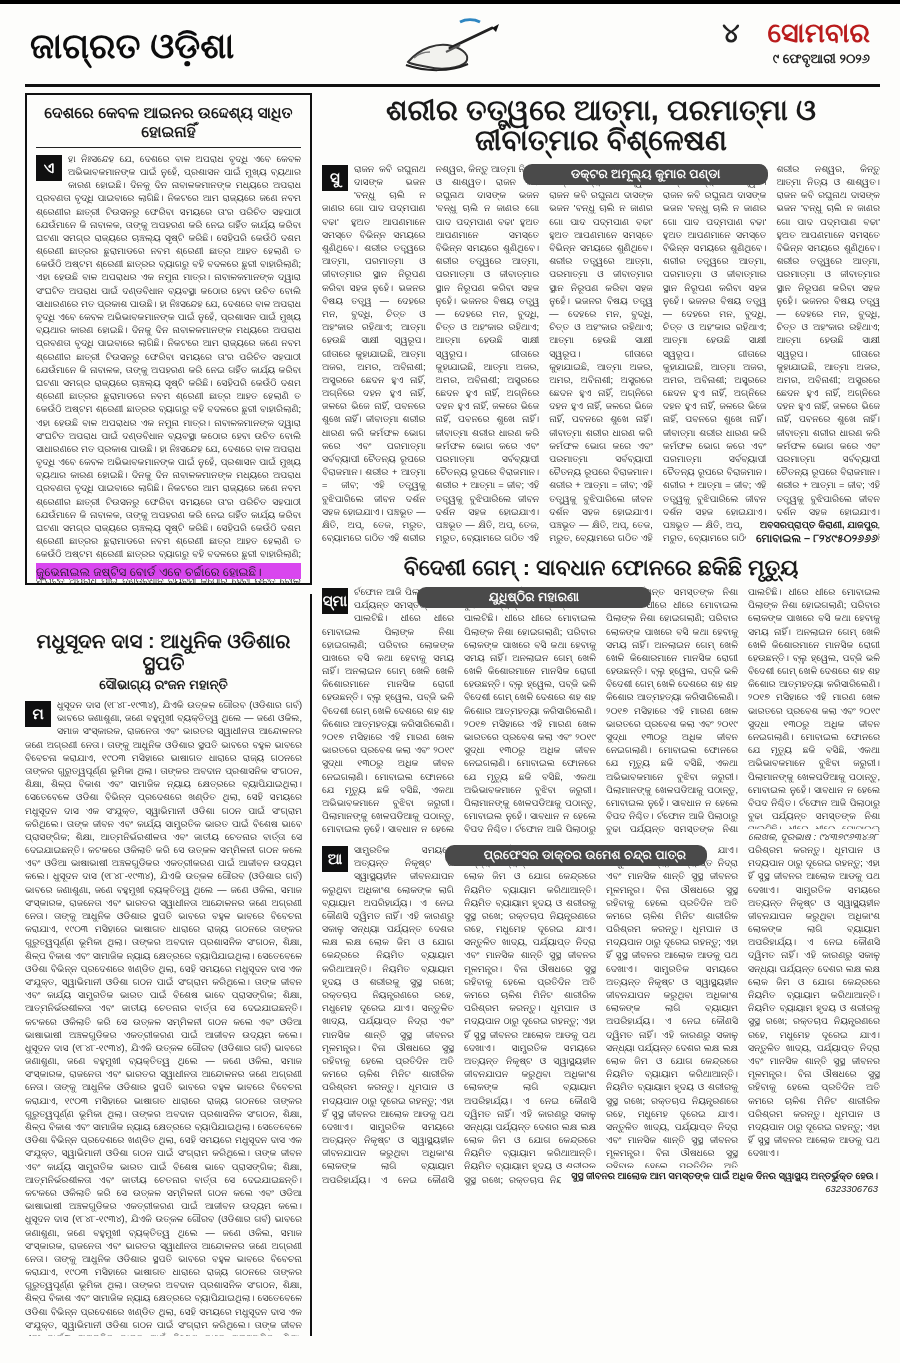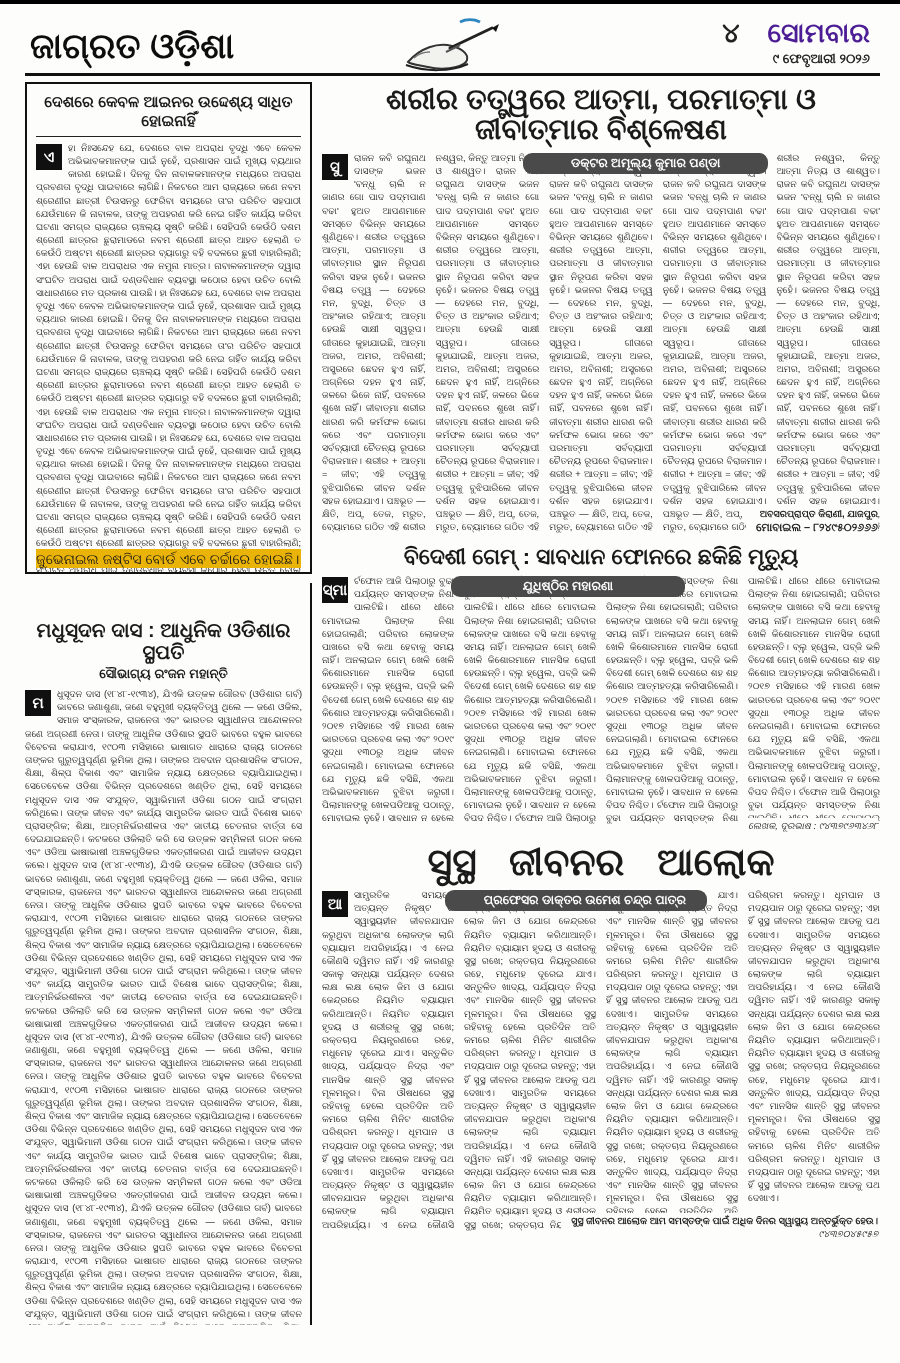--- a/index.html
+++ b/index.html
@@ -4,38 +4,38 @@
 <style>
   * { margin:0; padding:0; box-sizing:border-box; }
   html,body { background:#e8e8e8; }
   body { font-family:"Liberation Sans","DejaVu Sans",sans-serif; }
   #page {
     position:relative; width:900px; height:1363px; margin:0 auto;
     background:#fdfdfb; color:#1a1a1a; overflow:hidden;
     border-top:4px solid #000; padding:0 20px 0 25px;
   }
   
-  .masthead { position:relative; height:72px; border-bottom:3px solid #111; }
+  .masthead { position:relative; height:83px; border-bottom:3px solid #111; }
   .mast-title { position:absolute; left:5px; top:22px; font-size:35px; font-weight:800; letter-spacing:0; color:#0d0d0d; }
   .mast-art { position:absolute; left:375px; top:14px; width:110px; height:58px; }
   .mast-right { position:absolute; right:10px; top:14px; text-align:right; }
   .mast-pageno { display:inline-block; font-size:27px; font-weight:700; color:#222; vertical-align:top; margin-right:28px; }
-  .mast-day { display:inline-block; font-size:27px; font-weight:700; color:#4c1d95; vertical-align:top; }
+  .mast-day { display:inline-block; font-size:27px; font-weight:700; color:#b91c1c; vertical-align:top; }
   .mast-date { font-size:13px; font-weight:700; color:#222; margin-top:2px; }
   
   .grid { display:flex; gap:10px; padding-top:6px; }
   .col-left { width:287px; flex:0 0 287px; }
   .col-right { flex:1 1 auto; min-width:0; }
   
   .edit-box { border:2px solid #111; padding:6px 9px 4px; height:492px; overflow:hidden; position:relative; }
   .edit-head { text-align:center; font-size:15.5px; font-weight:800; line-height:1.25; padding:2px 0 5px; border-bottom:1.5px solid #222; margin-bottom:5px; }
   .bodytext { font-size:9.3px; line-height:1.42; text-align:justify; color:#222; }
   .dropcap { float:left; width:26px; height:26px; background:#101010; color:#fff; font-weight:800; font-size:15px;
              display:flex; align-items:center; justify-content:center; margin:2px 6px 2px 0; }
-  .edit-close { position:absolute; left:9px; right:9px; bottom:4px; background:#eab308; font-size:14px; text-align:left; padding-top:2px; }
+  .edit-close { position:absolute; left:9px; right:9px; bottom:4px; background:#d946ef; font-size:12px; text-align:left; padding-top:2px; }
   
   .bio { margin-top:9px; border-right:2px solid #111; padding-right:8px; height:742px; overflow:hidden; }
   .bio-head { text-align:center; font-size:20px; font-weight:800; line-height:1.1; padding:4px 0 2px;margin-top:32px; }
   .bio-author { text-align:center; font-size:13px; font-weight:800; padding:1px 0 6px; }
   .bio-body { height:666px; overflow:hidden; }
   
   .pill { position:absolute; top:1px; height:21px; background:#4a4a4a; border-radius:9px; color:#fff;
           font-size:12.5px; font-weight:700; display:flex; align-items:center; justify-content:center; z-index:3; }
   .cols { position:relative; overflow:hidden; font-size:9px; line-height:1.37; text-align:justify; color:#222; }
   .cols .inner { column-gap:10px; height:100%; }
@@ -45,21 +45,21 @@
   .sig-italic { font-style:italic; font-weight:400; font-size:9.5px; }
   
   .lead-head { text-align:center; font-size:29px; font-weight:800; line-height:1.05; padding:2px 0 7px; }
   .lead-cols { height:384px; }
   .lead-cols .inner { column-count:5; }
   .lead-pill { left:36%; width:44%; }
   
   .game-head { text-align:center; font-size:22px; font-weight:800; line-height:1.05; padding:9px 0 7px; }
   .game-cols { height:258px; }
   .game-cols .inner { column-count:4; }
-  .game-pill { left:17%; width:42%;margin-left:34px; }
+  .game-pill { left:17%; width:42%; }
   
   .health-head { text-align:center; font-size:38px; font-weight:800; line-height:1.0; padding:10px 0 8px; word-spacing:22px; }
   .health-cols { height:352px; }
   .health-cols .inner { column-count:4; }
   .health-pill { left:22%; width:47%;padding-left:18px; }
 </style>
 </head>
 <body>
 
 <div id="page">
@@ -133,29 +133,28 @@
             <span class="dropcap">ସ୍ମା</span>
             <span>ର୍ଟଫୋନ ଆଜି ପିଲାଠାରୁ ବୁଢା ପର୍ଯ୍ୟନ୍ତ ସମସ୍ତଙ୍କ ନିଶା ପାଲଟିଛି। ଧୀରେ ଧୀରେ ମୋବାଇଲ ପିଲାଙ୍କ ନିଶା ହୋଇଗଲାଣି; ପରିବାର ଲୋକଙ୍କ ପାଖରେ ବସି କଥା ହେବାକୁ ସମୟ ନାହିଁ। ଅନଲାଇନ ଗେମ୍ ଖେଳି ଖେଳି କିଶୋରମାନେ ମାନସିକ ରୋଗୀ ହେଉଛନ୍ତି। ବ୍ଲୁ ହ୍ୱେଲ, ପବ୍‌ଜି ଭଳି ବିଦେଶୀ ଗେମ୍ ଖେଳି ଦେଶରେ ଶହ ଶହ କିଶୋର ଆତ୍ମହତ୍ୟା କରିସାରିଲେଣି। ୨୦୧୭ ମସିହାରେ ଏହି ମାରଣ ଖେଳ ଭାରତରେ ପ୍ରବେଶ କଲା ଏବଂ ୨୦୧୯ ସୁଦ୍ଧା ୧୩୦ରୁ ଅଧିକ ଜୀବନ ନେଇଗଲାଣି। ମୋବାଇଲ ଫୋନରେ ଯେ ମୃତ୍ୟୁ ଛକି ବସିଛି, ଏକଥା ଅଭିଭାବକମାନେ ବୁଝିବା ଜରୁରୀ। ପିଲାମାନଙ୍କୁ ଖେଳପଡିଆକୁ ପଠାନ୍ତୁ, ମୋବାଇଲ ନୁହେଁ। ସାବଧାନ ନ ହେଲେ ବିପଦ ନିଶ୍ଚିତ।  ର୍ଟଫୋନ ଆଜି ପିଲାଠାରୁ ବୁଢା ପର୍ଯ୍ୟନ୍ତ ସମସ୍ତଙ୍କ ନିଶା ପାଲଟିଛି। ଧୀରେ ଧୀରେ ମୋବାଇଲ ପିଲାଙ୍କ ନିଶା ହୋଇଗଲାଣି; ପରିବାର ଲୋକଙ୍କ ପାଖରେ ବସି କଥା ହେବାକୁ ସମୟ ନାହିଁ। ଅନଲାଇନ ଗେମ୍ ଖେଳି ଖେଳି କିଶୋରମାନେ ମାନସିକ ରୋଗୀ ହେଉଛନ୍ତି। ବ୍ଲୁ ହ୍ୱେଲ, ପବ୍‌ଜି ଭଳି ବିଦେଶୀ ଗେମ୍ ଖେଳି ଦେଶରେ ଶହ ଶହ କିଶୋର ଆତ୍ମହତ୍ୟା କରିସାରିଲେଣି। ୨୦୧୭ ମସିହାରେ ଏହି ମାରଣ ଖେଳ ଭାରତରେ ପ୍ରବେଶ କଲା ଏବଂ ୨୦୧୯ ସୁଦ୍ଧା ୧୩୦ରୁ ଅଧିକ ଜୀବନ ନେଇଗଲାଣି। ମୋବାଇଲ ଫୋନରେ ଯେ ମୃତ୍ୟୁ ଛକି ବସିଛି, ଏକଥା ଅଭିଭାବକମାନେ ବୁଝିବା ଜରୁରୀ। ପିଲାମାନଙ୍କୁ ଖେଳପଡିଆକୁ ପଠାନ୍ତୁ, ମୋବାଇଲ ନୁହେଁ। ସାବଧାନ ନ ହେଲେ ବିପଦ ନିଶ୍ଚିତ।  ର୍ଟଫୋନ ଆଜି ପିଲାଠାରୁ ବୁଢା ପର୍ଯ୍ୟନ୍ତ ସମସ୍ତଙ୍କ ନିଶା ପାଲଟିଛି। ଧୀରେ ଧୀରେ ମୋବାଇଲ ପିଲାଙ୍କ ନିଶା ହୋଇଗଲାଣି; ପରିବାର ଲୋକଙ୍କ ପାଖରେ ବସି କଥା ହେବାକୁ ସମୟ ନାହିଁ। ଅନଲାଇନ ଗେମ୍ ଖେଳି ଖେଳି କିଶୋରମାନେ ମାନସିକ ରୋଗୀ ହେଉଛନ୍ତି। ବ୍ଲୁ ହ୍ୱେଲ, ପବ୍‌ଜି ଭଳି ବିଦେଶୀ ଗେମ୍ ଖେଳି ଦେଶରେ ଶହ ଶହ କିଶୋର ଆତ୍ମହତ୍ୟା କରିସାରିଲେଣି। ୨୦୧୭ ମସିହାରେ ଏହି ମାରଣ ଖେଳ ଭାରତରେ ପ୍ରବେଶ କଲା ଏବଂ ୨୦୧୯ ସୁଦ୍ଧା ୧୩୦ରୁ ଅଧିକ ଜୀବନ ନେଇଗଲାଣି। ମୋବାଇଲ ଫୋନରେ ଯେ ମୃତ୍ୟୁ ଛକି ବସିଛି, ଏକଥା ଅଭିଭାବକମାନେ ବୁଝିବା ଜରୁରୀ। ପିଲାମାନଙ୍କୁ ଖେଳପଡିଆକୁ ପଠାନ୍ତୁ, ମୋବାଇଲ ନୁହେଁ। ସାବଧାନ ନ ହେଲେ ବିପଦ ନିଶ୍ଚିତ।  ର୍ଟଫୋନ ଆଜି ପିଲାଠାରୁ ବୁଢା ପର୍ଯ୍ୟନ୍ତ ସମସ୍ତଙ୍କ ନିଶା ପାଲଟିଛି। ଧୀରେ ଧୀରେ ମୋବାଇଲ ପିଲାଙ୍କ ନିଶା ହୋଇଗଲାଣି; ପରିବାର ଲୋକଙ୍କ ପାଖରେ ବସି କଥା ହେବାକୁ ସମୟ ନାହିଁ। ଅନଲାଇନ ଗେମ୍ ଖେଳି ଖେଳି କିଶୋରମାନେ ମାନସିକ ରୋଗୀ ହେଉଛନ୍ତି। ବ୍ଲୁ ହ୍ୱେଲ, ପବ୍‌ଜି ଭଳି ବିଦେଶୀ ଗେମ୍ ଖେଳି ଦେଶରେ ଶହ ଶହ କିଶୋର ଆତ୍ମହତ୍ୟା କରିସାରିଲେଣି। ୨୦୧୭ ମସିହାରେ ଏହି ମାରଣ ଖେଳ ଭାରତରେ ପ୍ରବେଶ କଲା ଏବଂ ୨୦୧୯ ସୁଦ୍ଧା ୧୩୦ରୁ ଅଧିକ ଜୀବନ ନେଇଗଲାଣି। ମୋବାଇଲ ଫୋନରେ ଯେ ମୃତ୍ୟୁ ଛକି ବସିଛି, ଏକଥା ଅଭିଭାବକମାନେ ବୁଝିବା ଜରୁରୀ। ପିଲାମାନଙ୍କୁ ଖେଳପଡିଆକୁ ପଠାନ୍ତୁ, ମୋବାଇଲ ନୁହେଁ। ସାବଧାନ ନ ହେଲେ ବିପଦ ନିଶ୍ଚିତ।  ର୍ଟଫୋନ ଆଜି ପିଲାଠାରୁ ବୁଢା ପର୍ଯ୍ୟନ୍ତ ସମସ୍ତଙ୍କ ନିଶା ପାଲଟିଛି। ଧୀରେ ଧୀରେ ମୋବାଇଲ ପିଲାଙ୍କ ନିଶା ହୋଇଗଲାଣି; ପରିବାର ଲୋକଙ୍କ ପାଖରେ ବସି କଥା ହେବାକୁ ସମୟ ନାହିଁ। ଅନଲାଇନ ଗେମ୍ ଖେଳି ଖେଳି କିଶୋରମାନେ ମାନସିକ ରୋଗୀ ହେଉଛନ୍ତି। ବ୍ଲୁ ହ୍ୱେଲ, ପବ୍‌ଜି ଭଳି ବିଦେଶୀ ଗେମ୍ ଖେଳି ଦେଶରେ ଶହ ଶହ କିଶୋର ଆତ୍ମହତ୍ୟା କରିସାରିଲେଣି। ୨୦୧୭ ମସିହାରେ ଏହି ମାରଣ ଖେଳ ଭାରତରେ ପ୍ରବେଶ କଲା ଏବଂ ୨୦୧୯ ସୁଦ୍ଧା ୧୩୦ରୁ ଅଧିକ ଜୀବନ ନେଇଗଲାଣି। ମୋବାଇଲ ଫୋନରେ ଯେ ମୃତ୍ୟୁ ଛକି ବସିଛି, ଏକଥା ଅଭିଭାବକମାନେ ବୁଝିବା ଜରୁରୀ। ପିଲାମାନଙ୍କୁ ଖେଳପଡିଆକୁ ପଠାନ୍ତୁ, ମୋବାଇଲ ନୁହେଁ। ସାବଧାନ ନ ହେଲେ ବିପଦ ନିଶ୍ଚିତ।  </span>
           </div>
           <div class="sig">
             <div class="sig-italic">ଲେଖକ, ଦୂରଭାଷ : ୯୪୩୭୯୬୩୪୬୮</div>
           </div>
         </div>
       </div>
 
       <div>
-        <div class="health-head">ସୁସ୍ଥ ଜୀବନର ଆଲୋକ</div>
         <div class="cols health-cols">
           <div class="pill health-pill">ପ୍ରଫେସର ଡାକ୍ତର ଉମେଶ ଚନ୍ଦ୍ର ପାତ୍ର</div>
           <div class="inner bodytext">
             <span class="dropcap">ଆ</span>
             <span>ସାମ୍ପ୍ରତିକ ସମୟରେ ଅତ୍ୟନ୍ତ ନିକୃଷ୍ଟ ଓ ସ୍ୱାସ୍ଥ୍ୟହୀନ ଜୀବନଯାପନ କରୁଥିବା ଅଧିକାଂଶ ଲୋକଙ୍କ ଲାଗି ବ୍ୟାୟାମ ଅପରିହାର୍ଯ୍ୟ। ଏ ନେଇ କୌଣସି ଦ୍ୱିମତ ନାହିଁ। ଏହି କାରଣରୁ ସକାଳୁ ସନ୍ଧ୍ୟା ପର୍ଯ୍ୟନ୍ତ ଦେଶର ଲକ୍ଷ ଲକ୍ଷ ଲୋକ ଜିମ ଓ ଯୋଗ କେନ୍ଦ୍ରରେ ନିୟମିତ ବ୍ୟାୟାମ କରିଥାଆନ୍ତି। ନିୟମିତ ବ୍ୟାୟାମ ହୃଦୟ ଓ ଶରୀରକୁ ସୁସ୍ଥ ରଖେ; ରକ୍ତଚାପ ନିୟନ୍ତ୍ରଣରେ ରହେ, ମଧୁମେହ ଦୂରେଇ ଯାଏ। ସନ୍ତୁଳିତ ଖାଦ୍ୟ, ପର୍ଯ୍ୟାପ୍ତ ନିଦ୍ରା ଏବଂ ମାନସିକ ଶାନ୍ତି ସୁସ୍ଥ ଜୀବନର ମୂଳମନ୍ତ୍ର। ବିନା ଔଷଧରେ ସୁସ୍ଥ ରହିବାକୁ ହେଲେ ପ୍ରତିଦିନ ଅତି କମରେ ଚାଳିଶ ମିନିଟ ଶାରୀରିକ ପରିଶ୍ରମ କରନ୍ତୁ। ଧୂମପାନ ଓ ମଦ୍ୟପାନ ଠାରୁ ଦୂରେଇ ରହନ୍ତୁ; ଏହା ହିଁ ସୁସ୍ଥ ଜୀବନର ଆଲୋକ ଆଡକୁ ପଥ ଦେଖାଏ।  ସାମ୍ପ୍ରତିକ ସମୟରେ ଅତ୍ୟନ୍ତ ନିକୃଷ୍ଟ ଓ ସ୍ୱାସ୍ଥ୍ୟହୀନ ଜୀବନଯାପନ କରୁଥିବା ଅଧିକାଂଶ ଲୋକଙ୍କ ଲାଗି ବ୍ୟାୟାମ ଅପରିହାର୍ଯ୍ୟ। ଏ ନେଇ କୌଣସି ଦ୍ୱିମତ ନାହିଁ। ଏହି କାରଣରୁ ସକାଳୁ ସନ୍ଧ୍ୟା ପର୍ଯ୍ୟନ୍ତ ଦେଶର ଲକ୍ଷ ଲକ୍ଷ ଲୋକ ଜିମ ଓ ଯୋଗ କେନ୍ଦ୍ରରେ ନିୟମିତ ବ୍ୟାୟାମ କରିଥାଆନ୍ତି। ନିୟମିତ ବ୍ୟାୟାମ ହୃଦୟ ଓ ଶରୀରକୁ ସୁସ୍ଥ ରଖେ; ରକ୍ତଚାପ ନିୟନ୍ତ୍ରଣରେ ରହେ, ମଧୁମେହ ଦୂରେଇ ଯାଏ। ସନ୍ତୁଳିତ ଖାଦ୍ୟ, ପର୍ଯ୍ୟାପ୍ତ ନିଦ୍ରା ଏବଂ ମାନସିକ ଶାନ୍ତି ସୁସ୍ଥ ଜୀବନର ମୂଳମନ୍ତ୍ର। ବିନା ଔଷଧରେ ସୁସ୍ଥ ରହିବାକୁ ହେଲେ ପ୍ରତିଦିନ ଅତି କମରେ ଚାଳିଶ ମିନିଟ ଶାରୀରିକ ପରିଶ୍ରମ କରନ୍ତୁ। ଧୂମପାନ ଓ ମଦ୍ୟପାନ ଠାରୁ ଦୂରେଇ ରହନ୍ତୁ; ଏହା ହିଁ ସୁସ୍ଥ ଜୀବନର ଆଲୋକ ଆଡକୁ ପଥ ଦେଖାଏ।  ସାମ୍ପ୍ରତିକ ସମୟରେ ଅତ୍ୟନ୍ତ ନିକୃଷ୍ଟ ଓ ସ୍ୱାସ୍ଥ୍ୟହୀନ ଜୀବନଯାପନ କରୁଥିବା ଅଧିକାଂଶ ଲୋକଙ୍କ ଲାଗି ବ୍ୟାୟାମ ଅପରିହାର୍ଯ୍ୟ। ଏ ନେଇ କୌଣସି ଦ୍ୱିମତ ନାହିଁ। ଏହି କାରଣରୁ ସକାଳୁ ସନ୍ଧ୍ୟା ପର୍ଯ୍ୟନ୍ତ ଦେଶର ଲକ୍ଷ ଲକ୍ଷ ଲୋକ ଜିମ ଓ ଯୋଗ କେନ୍ଦ୍ରରେ ନିୟମିତ ବ୍ୟାୟାମ କରିଥାଆନ୍ତି। ନିୟମିତ ବ୍ୟାୟାମ ହୃଦୟ ଓ ଶରୀରକୁ ସୁସ୍ଥ ରଖେ; ରକ୍ତଚାପ ନିୟନ୍ତ୍ରଣରେ ରହେ, ମଧୁମେହ ଦୂରେଇ ଯାଏ। ସନ୍ତୁଳିତ ଖାଦ୍ୟ, ପର୍ଯ୍ୟାପ୍ତ ନିଦ୍ରା ଏବଂ ମାନସିକ ଶାନ୍ତି ସୁସ୍ଥ ଜୀବନର ମୂଳମନ୍ତ୍ର। ବିନା ଔଷଧରେ ସୁସ୍ଥ ରହିବାକୁ ହେଲେ ପ୍ରତିଦିନ ଅତି କମରେ ଚାଳିଶ ମିନିଟ ଶାରୀରିକ ପରିଶ୍ରମ କରନ୍ତୁ। ଧୂମପାନ ଓ ମଦ୍ୟପାନ ଠାରୁ ଦୂରେଇ ରହନ୍ତୁ; ଏହା ହିଁ ସୁସ୍ଥ ଜୀବନର ଆଲୋକ ଆଡକୁ ପଥ ଦେଖାଏ।  ସାମ୍ପ୍ରତିକ ସମୟରେ ଅତ୍ୟନ୍ତ ନିକୃଷ୍ଟ ଓ ସ୍ୱାସ୍ଥ୍ୟହୀନ ଜୀବନଯାପନ କରୁଥିବା ଅଧିକାଂଶ ଲୋକଙ୍କ ଲାଗି ବ୍ୟାୟାମ ଅପରିହାର୍ଯ୍ୟ। ଏ ନେଇ କୌଣସି ଦ୍ୱିମତ ନାହିଁ। ଏହି କାରଣରୁ ସକାଳୁ ସନ୍ଧ୍ୟା ପର୍ଯ୍ୟନ୍ତ ଦେଶର ଲକ୍ଷ ଲକ୍ଷ ଲୋକ ଜିମ ଓ ଯୋଗ କେନ୍ଦ୍ରରେ ନିୟମିତ ବ୍ୟାୟାମ କରିଥାଆନ୍ତି। ନିୟମିତ ବ୍ୟାୟାମ ହୃଦୟ ଓ ଶରୀରକୁ ସୁସ୍ଥ ରଖେ; ରକ୍ତଚାପ ନିୟନ୍ତ୍ରଣରେ ରହେ, ମଧୁମେହ ଦୂରେଇ ଯାଏ। ସନ୍ତୁଳିତ ଖାଦ୍ୟ, ପର୍ଯ୍ୟାପ୍ତ ନିଦ୍ରା ଏବଂ ମାନସିକ ଶାନ୍ତି ସୁସ୍ଥ ଜୀବନର ମୂଳମନ୍ତ୍ର। ବିନା ଔଷଧରେ ସୁସ୍ଥ ରହିବାକୁ ହେଲେ ପ୍ରତିଦିନ ଅତି କମରେ ଚାଳିଶ ମିନିଟ ଶାରୀରିକ ପରିଶ୍ରମ କରନ୍ତୁ। ଧୂମପାନ ଓ ମଦ୍ୟପାନ ଠାରୁ ଦୂରେଇ ରହନ୍ତୁ; ଏହା ହିଁ ସୁସ୍ଥ ଜୀବନର ଆଲୋକ ଆଡକୁ ପଥ ଦେଖାଏ।  ସାମ୍ପ୍ରତିକ ସମୟରେ ଅତ୍ୟନ୍ତ ନିକୃଷ୍ଟ ଓ ସ୍ୱାସ୍ଥ୍ୟହୀନ ଜୀବନଯାପନ କରୁଥିବା ଅଧିକାଂଶ ଲୋକଙ୍କ ଲାଗି ବ୍ୟାୟାମ ଅପରିହାର୍ଯ୍ୟ। ଏ ନେଇ କୌଣସି ଦ୍ୱିମତ ନାହିଁ। ଏହି କାରଣରୁ ସକାଳୁ ସନ୍ଧ୍ୟା ପର୍ଯ୍ୟନ୍ତ ଦେଶର ଲକ୍ଷ ଲକ୍ଷ ଲୋକ ଜିମ ଓ ଯୋଗ କେନ୍ଦ୍ରରେ ନିୟମିତ ବ୍ୟାୟାମ କରିଥାଆନ୍ତି। ନିୟମିତ ବ୍ୟାୟାମ ହୃଦୟ ଓ ଶରୀରକୁ ସୁସ୍ଥ ରଖେ; ରକ୍ତଚାପ ନିୟନ୍ତ୍ରଣରେ ରହେ, ମଧୁମେହ ଦୂରେଇ ଯାଏ। ସନ୍ତୁଳିତ ଖାଦ୍ୟ, ପର୍ଯ୍ୟାପ୍ତ ନିଦ୍ରା ଏବଂ ମାନସିକ ଶାନ୍ତି ସୁସ୍ଥ ଜୀବନର ମୂଳମନ୍ତ୍ର। ବିନା ଔଷଧରେ ସୁସ୍ଥ ରହିବାକୁ ହେଲେ ପ୍ରତିଦିନ ଅତି କମରେ ଚାଳିଶ ମିନିଟ ଶାରୀରିକ ପରିଶ୍ରମ କରନ୍ତୁ। ଧୂମପାନ ଓ ମଦ୍ୟପାନ ଠାରୁ ଦୂରେଇ ରହନ୍ତୁ; ଏହା ହିଁ ସୁସ୍ଥ ଜୀବନର ଆଲୋକ ଆଡକୁ ପଥ ଦେଖାଏ।  </span>
           </div>
           <div class="sig">
             <div class="r1">ସୁସ୍ଥ ଜୀବନର ଆଲୋକ ଆମ ସମସ୍ତଙ୍କ ପାଇଁ ଅଧିକ ଦିନର ସ୍ୱାସ୍ଥ୍ୟ ଅନ୍ତର୍ଭୁକ୍ତ ହେଉ।</div>
-            <div class="sig-italic">୯୪୩୭୦୪୫୯୫୭</div>
+            <div class="sig-italic">6323306763</div>
           </div>
         </div>
       </div>
 
     </div>
   </div>
 </div>
 
 </body></html>

